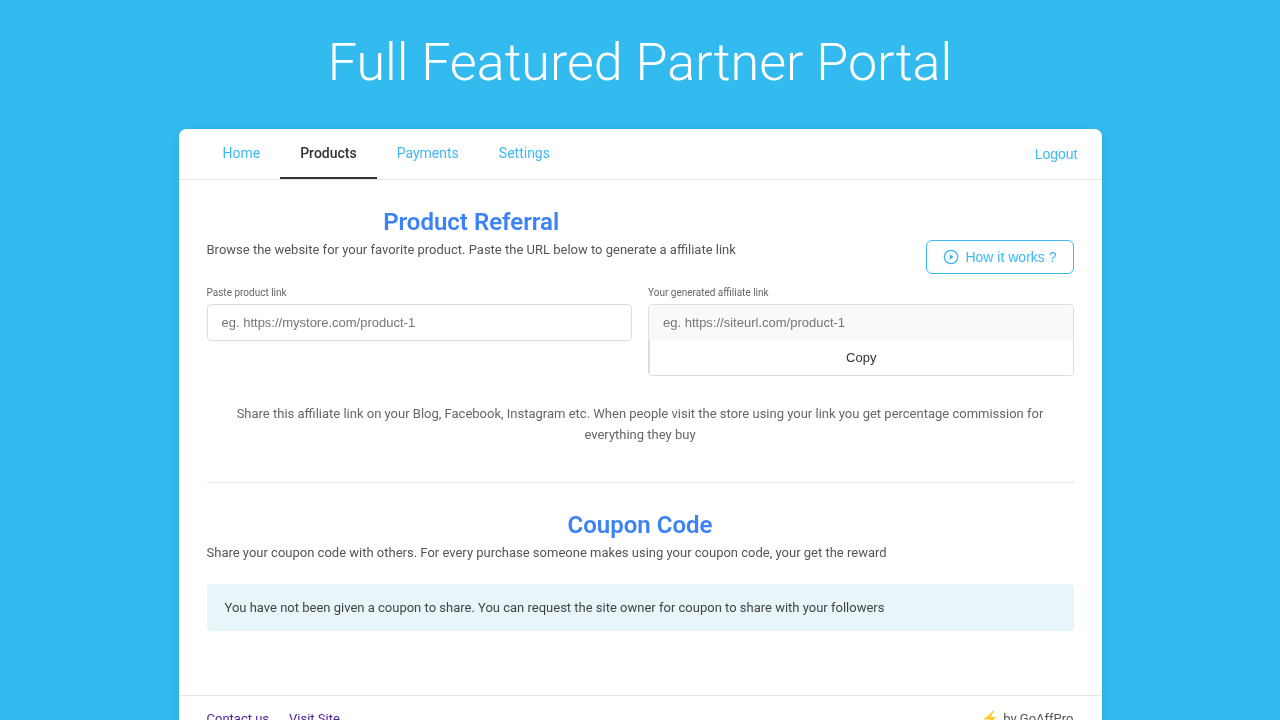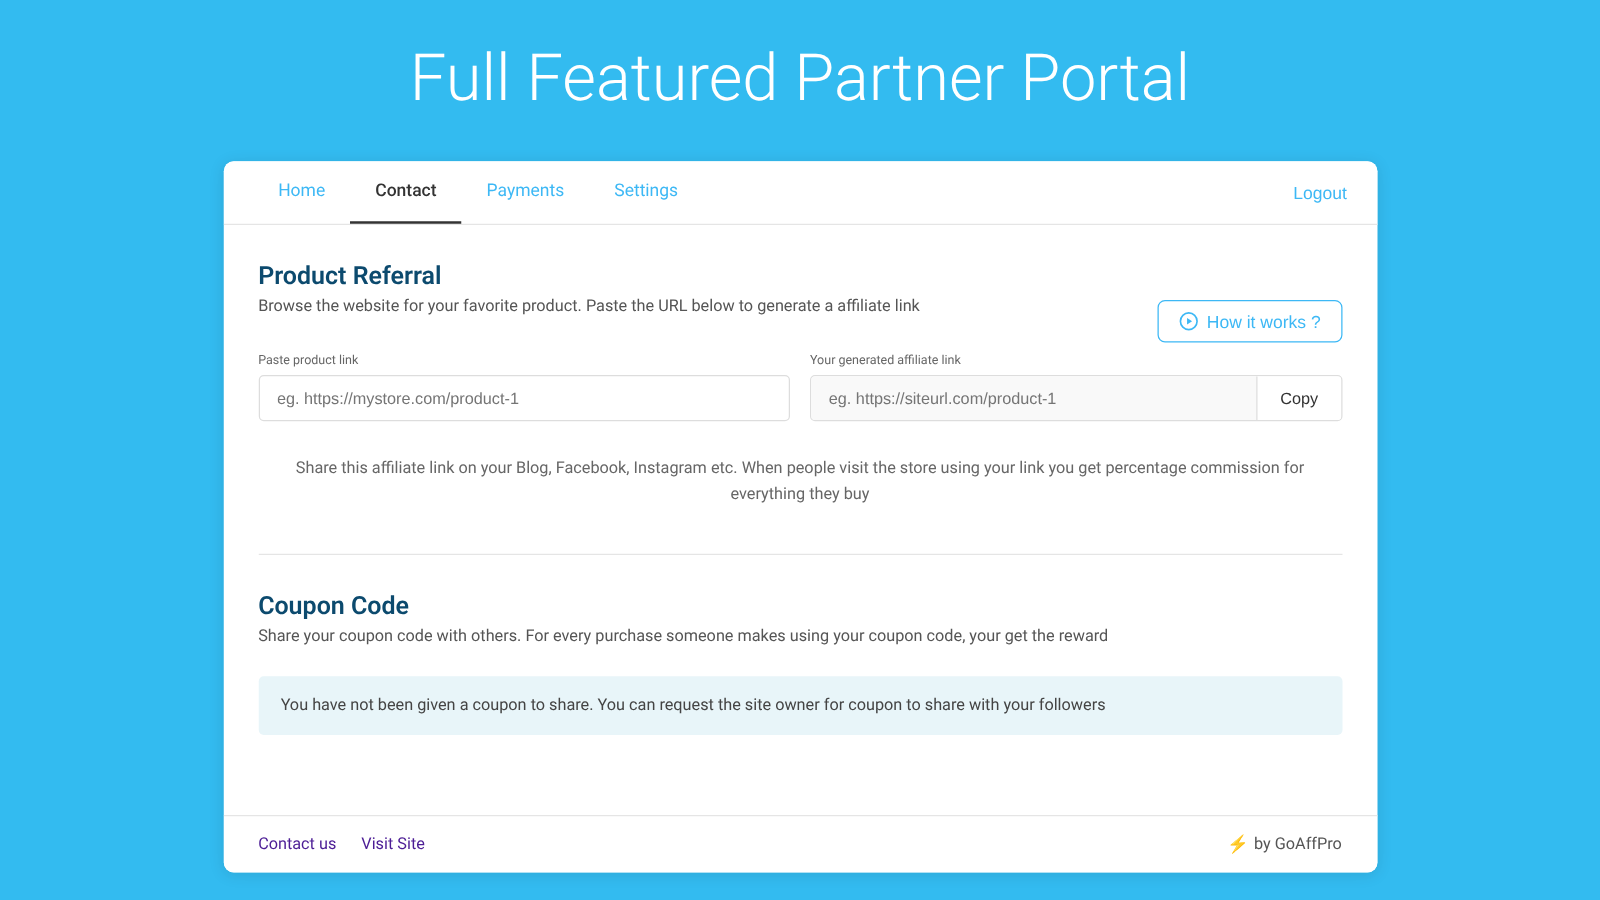--- a/index.html
+++ b/index.html
@@ -72,24 +72,25 @@
       border: none;
       padding: 8px 0;
       margin-left: 35px;
     }
 
     .content {
       padding: 28px 28px 40px;
     }
 
     .section-title {
-      font-size: 20px;
+      font-size: 24px;
       font-weight: 600;
-      color: #0c4a6e;
+      color: #3b82f6;
       margin-bottom: 6px;
+      text-align: center;
     }
 
     .section-desc {
       font-size: 13px;
       color: #555;
       margin-bottom: 24px;
     }
 
     .how-it-works-btn {
       display: flex;
@@ -142,20 +143,21 @@
       font-size: 13px;
       color: #999;
       outline: none;
     }
 
     .affiliate-input-wrapper {
       display: flex;
       border: 1px solid #ddd;
       border-radius: 4px;
       overflow: hidden;
+      flex-direction: column;
     }
 
     .affiliate-input {
       flex: 1;
       padding: 10px 14px;
       border: none;
       font-size: 13px;
       color: #999;
       background: #f9f9f9;
       outline: none;
@@ -237,21 +239,21 @@
 </head>
 <body>
 
 <h1 class="hero-title">Full Featured Partner Portal</h1>
 
 <div class="portal-container">
 
   <div class="nav-bar">
     <div class="nav-tabs">
       <a class="nav-tab">Home</a>
-      <a class="nav-tab active">Contact</a>
+      <a class="nav-tab active">Products</a>
       <a class="nav-tab">Payments</a>
       <a class="nav-tab">Settings</a>
     </div>
     <button class="logout-btn">Logout</button>
   </div>
 
   <div class="content">
 
     <div>
       <div class="product-referral-header">

